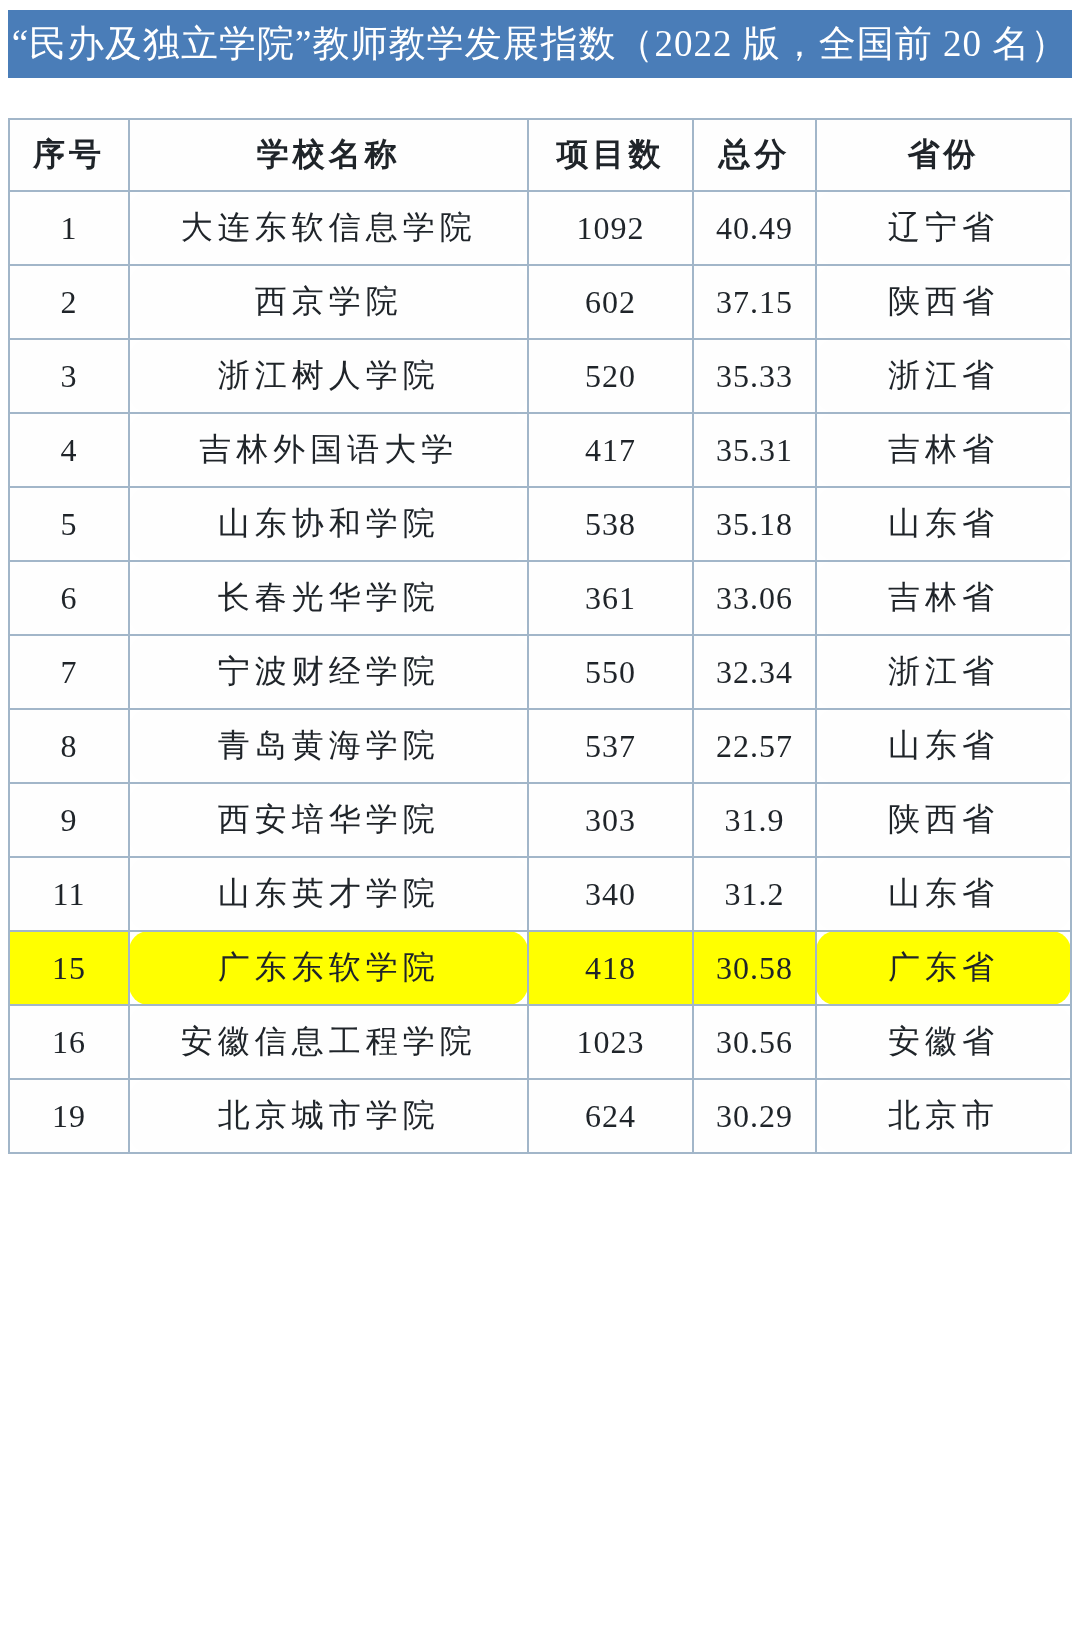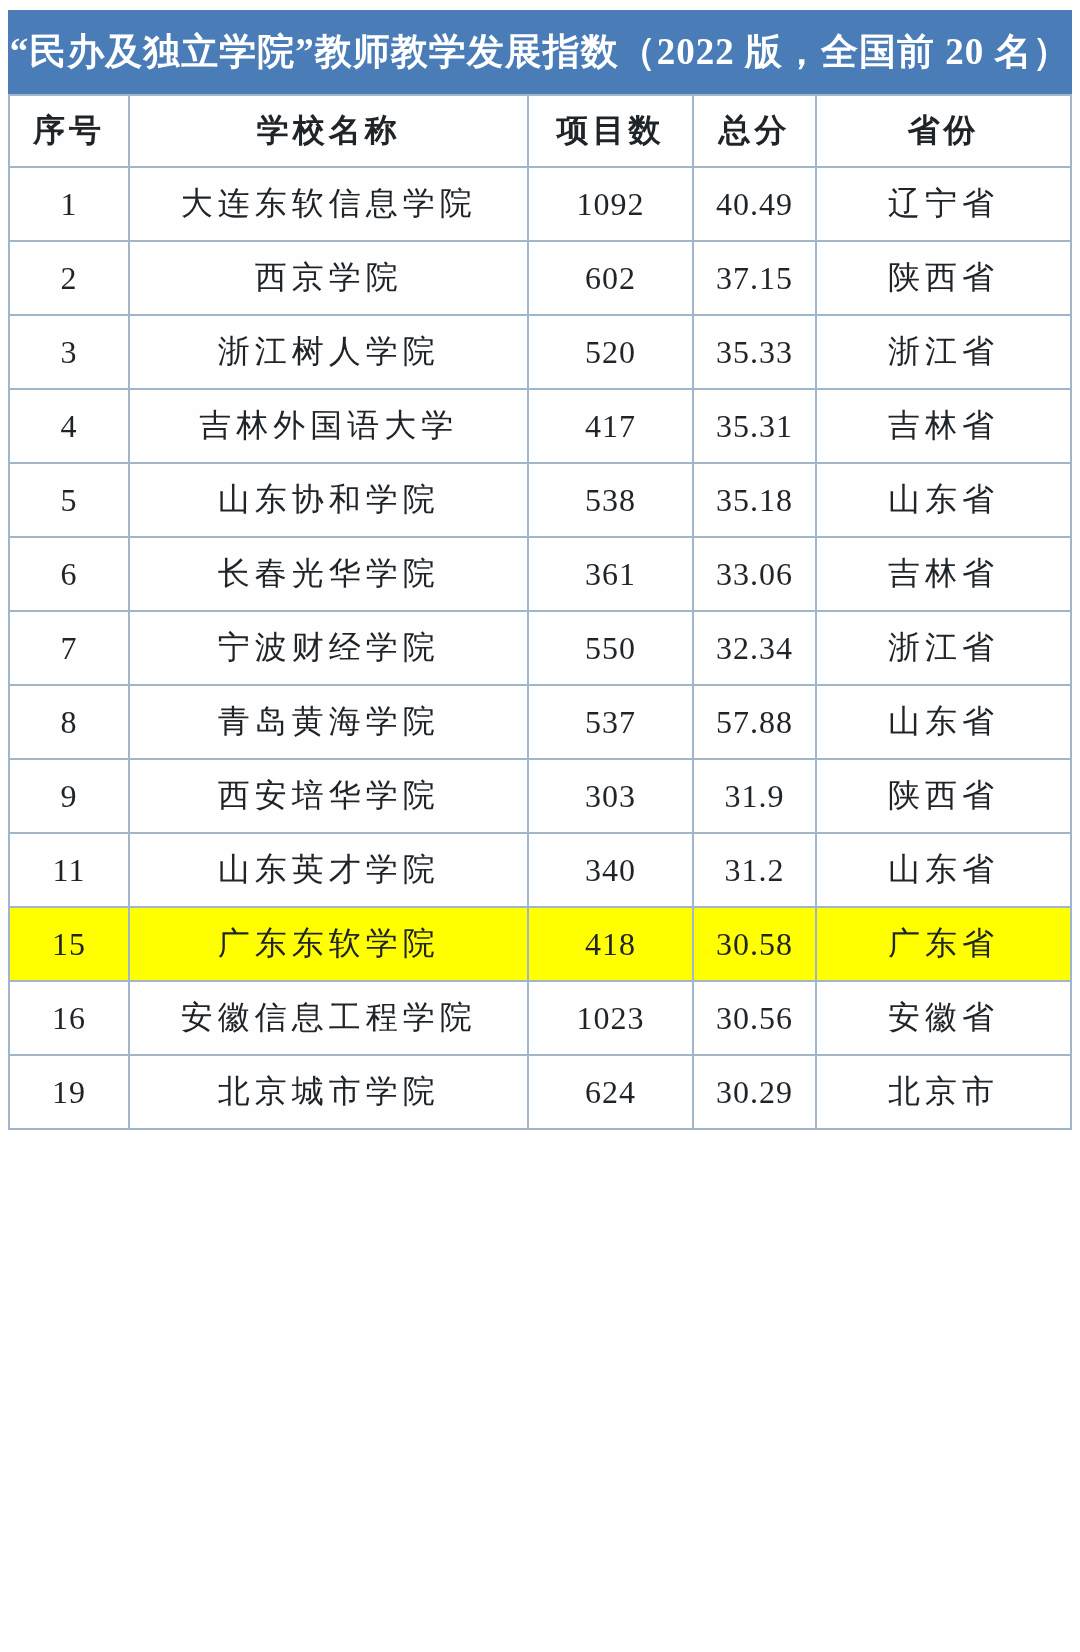--- a/index.html
+++ b/index.html
@@ -19,52 +19,53 @@
     background:var(--page-bg);
     font-family:"Liberation Serif","DejaVu Serif",serif;
     color:var(--text);
   }
   .page{
     padding:10px 8px 8px 8px;
   }
   .title-bar{
     background:var(--title-bg);
     color:var(--title-text);
-    height:84px;
+    height:68px;
     display:flex;
     align-items:center;
     justify-content:center;
     font-size:37px;
-    font-weight:bold;
+    font-weight:normal;
     letter-spacing:1px;
     white-space:nowrap;
   }
   table{
     width:100%;
     border-collapse:collapse;
     table-layout:fixed;
+    margin-top:40px;
   }
   col.c-rank{width:11.3%;}
   col.c-school{width:37.6%;}
   col.c-projects{width:15.5%;}
   col.c-score{width:11.6%;}
   col.c-province{width:24%;}
   th,td{
     border:2px solid var(--border);
     text-align:center;
     vertical-align:middle;
     font-size:32px;
     background:var(--cell-bg);
     overflow:hidden;
     white-space:nowrap;
   }
   thead tr{height:72px;}
   tbody tr{height:74px;}
   th{font-weight:bold;letter-spacing:4px;}
-  td.cjk{letter-spacing:5px;}
+  td.cjk{letter-spacing:5px;border-radius:20px;}
   td.num{letter-spacing:1px;}
   tr.highlight td{background:var(--highlight);}
 </style>
 </head>
 <body>
 
 <div class="page">
 
   <div class="title-bar">“民办及独立学院”教师教学发展指数（2022 版，全国前 20 名）</div>
 
@@ -132,21 +133,21 @@
           <td class="num">7</td>
           <td class="cjk">宁波财经学院</td>
           <td class="num">550</td>
           <td class="num">32.34</td>
           <td class="cjk">浙江省</td>
         </tr>
         <tr>
           <td class="num">8</td>
           <td class="cjk">青岛黄海学院</td>
           <td class="num">537</td>
-          <td class="num">57.88</td>
+          <td class="num">22.57</td>
           <td class="cjk">山东省</td>
         </tr>
         <tr>
           <td class="num">9</td>
           <td class="cjk">西安培华学院</td>
           <td class="num">303</td>
           <td class="num">31.9</td>
           <td class="cjk">陕西省</td>
         </tr>
         <tr>

